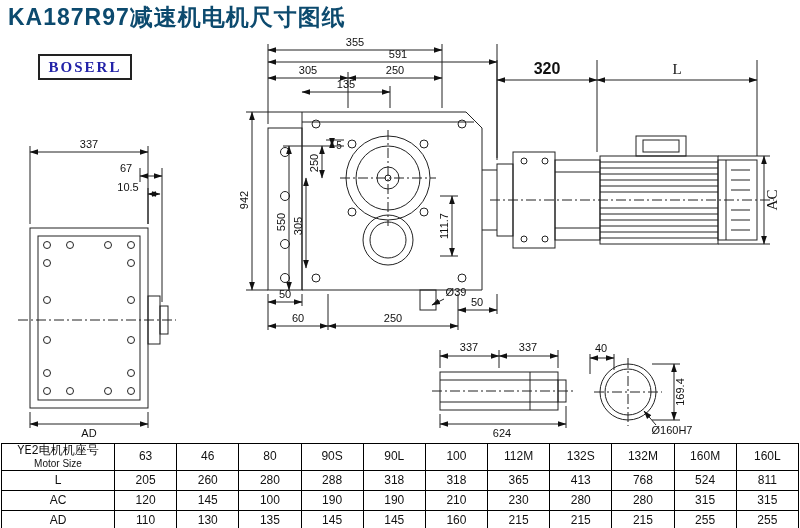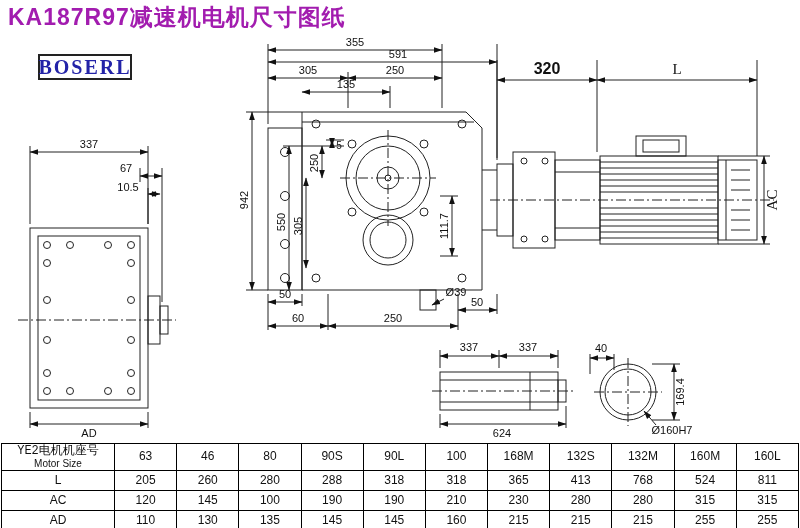--- a/index.html
+++ b/index.html
@@ -2,28 +2,28 @@
 <html><head>
 <meta charset="utf-8">
 <style>
   html,body{margin:0;padding:0;}
   body{
     width:800px;height:528px;position:relative;overflow:hidden;
     background:#ffffff;font-family:"Liberation Sans",sans-serif;color:#111;
   }
   .page-title{
     position:absolute;left:8px;top:2px;font-size:23px;font-weight:bold;
-    color:#a21caf;letter-spacing:1px;white-space:nowrap;
+    color:#0c4a6e;letter-spacing:1px;white-space:nowrap;
   }
   .logo-box{
     position:absolute;left:38px;top:54px;width:90px;height:22px;
     border:2px solid #222;display:flex;align-items:center;justify-content:center;
   }
   .logo-box span{
-    font-family:"Liberation Serif",serif;font-size:20px;font-weight:bold;
+    font-family:"Liberation Serif",serif;font-size:15px;font-weight:bold;
     color:#2323a8;letter-spacing:2px;
   }
   svg.drawing{position:absolute;left:0;top:0;}
   svg text{font-family:"Liberation Sans",sans-serif;font-size:11px;fill:#111;stroke:none;}
   svg text.big{font-size:16px;font-weight:bold;}
   svg text.serif{font-family:"Liberation Serif",serif;font-size:15px;}
   svg text.small{font-size:10px;}
   table.spec{
     position:absolute;left:1px;top:443px;width:798px;
     border-collapse:collapse;table-layout:fixed;
@@ -280,21 +280,21 @@
     <td class="c0">
       <div class="cn">YE2电机机座号</div>
       <div class="en">Motor Size</div>
     </td>
     <td>63</td>
     <td>46</td>
     <td>80</td>
     <td>90S</td>
     <td>90L</td>
     <td>100</td>
-    <td>168M</td>
+    <td>112M</td>
     <td>132S</td>
     <td>132M</td>
     <td>160M</td>
     <td>160L</td>
   </tr>
   <tr>
     <td class="c0">L</td>
     <td>205</td>
     <td>260</td>
     <td>280</td>

